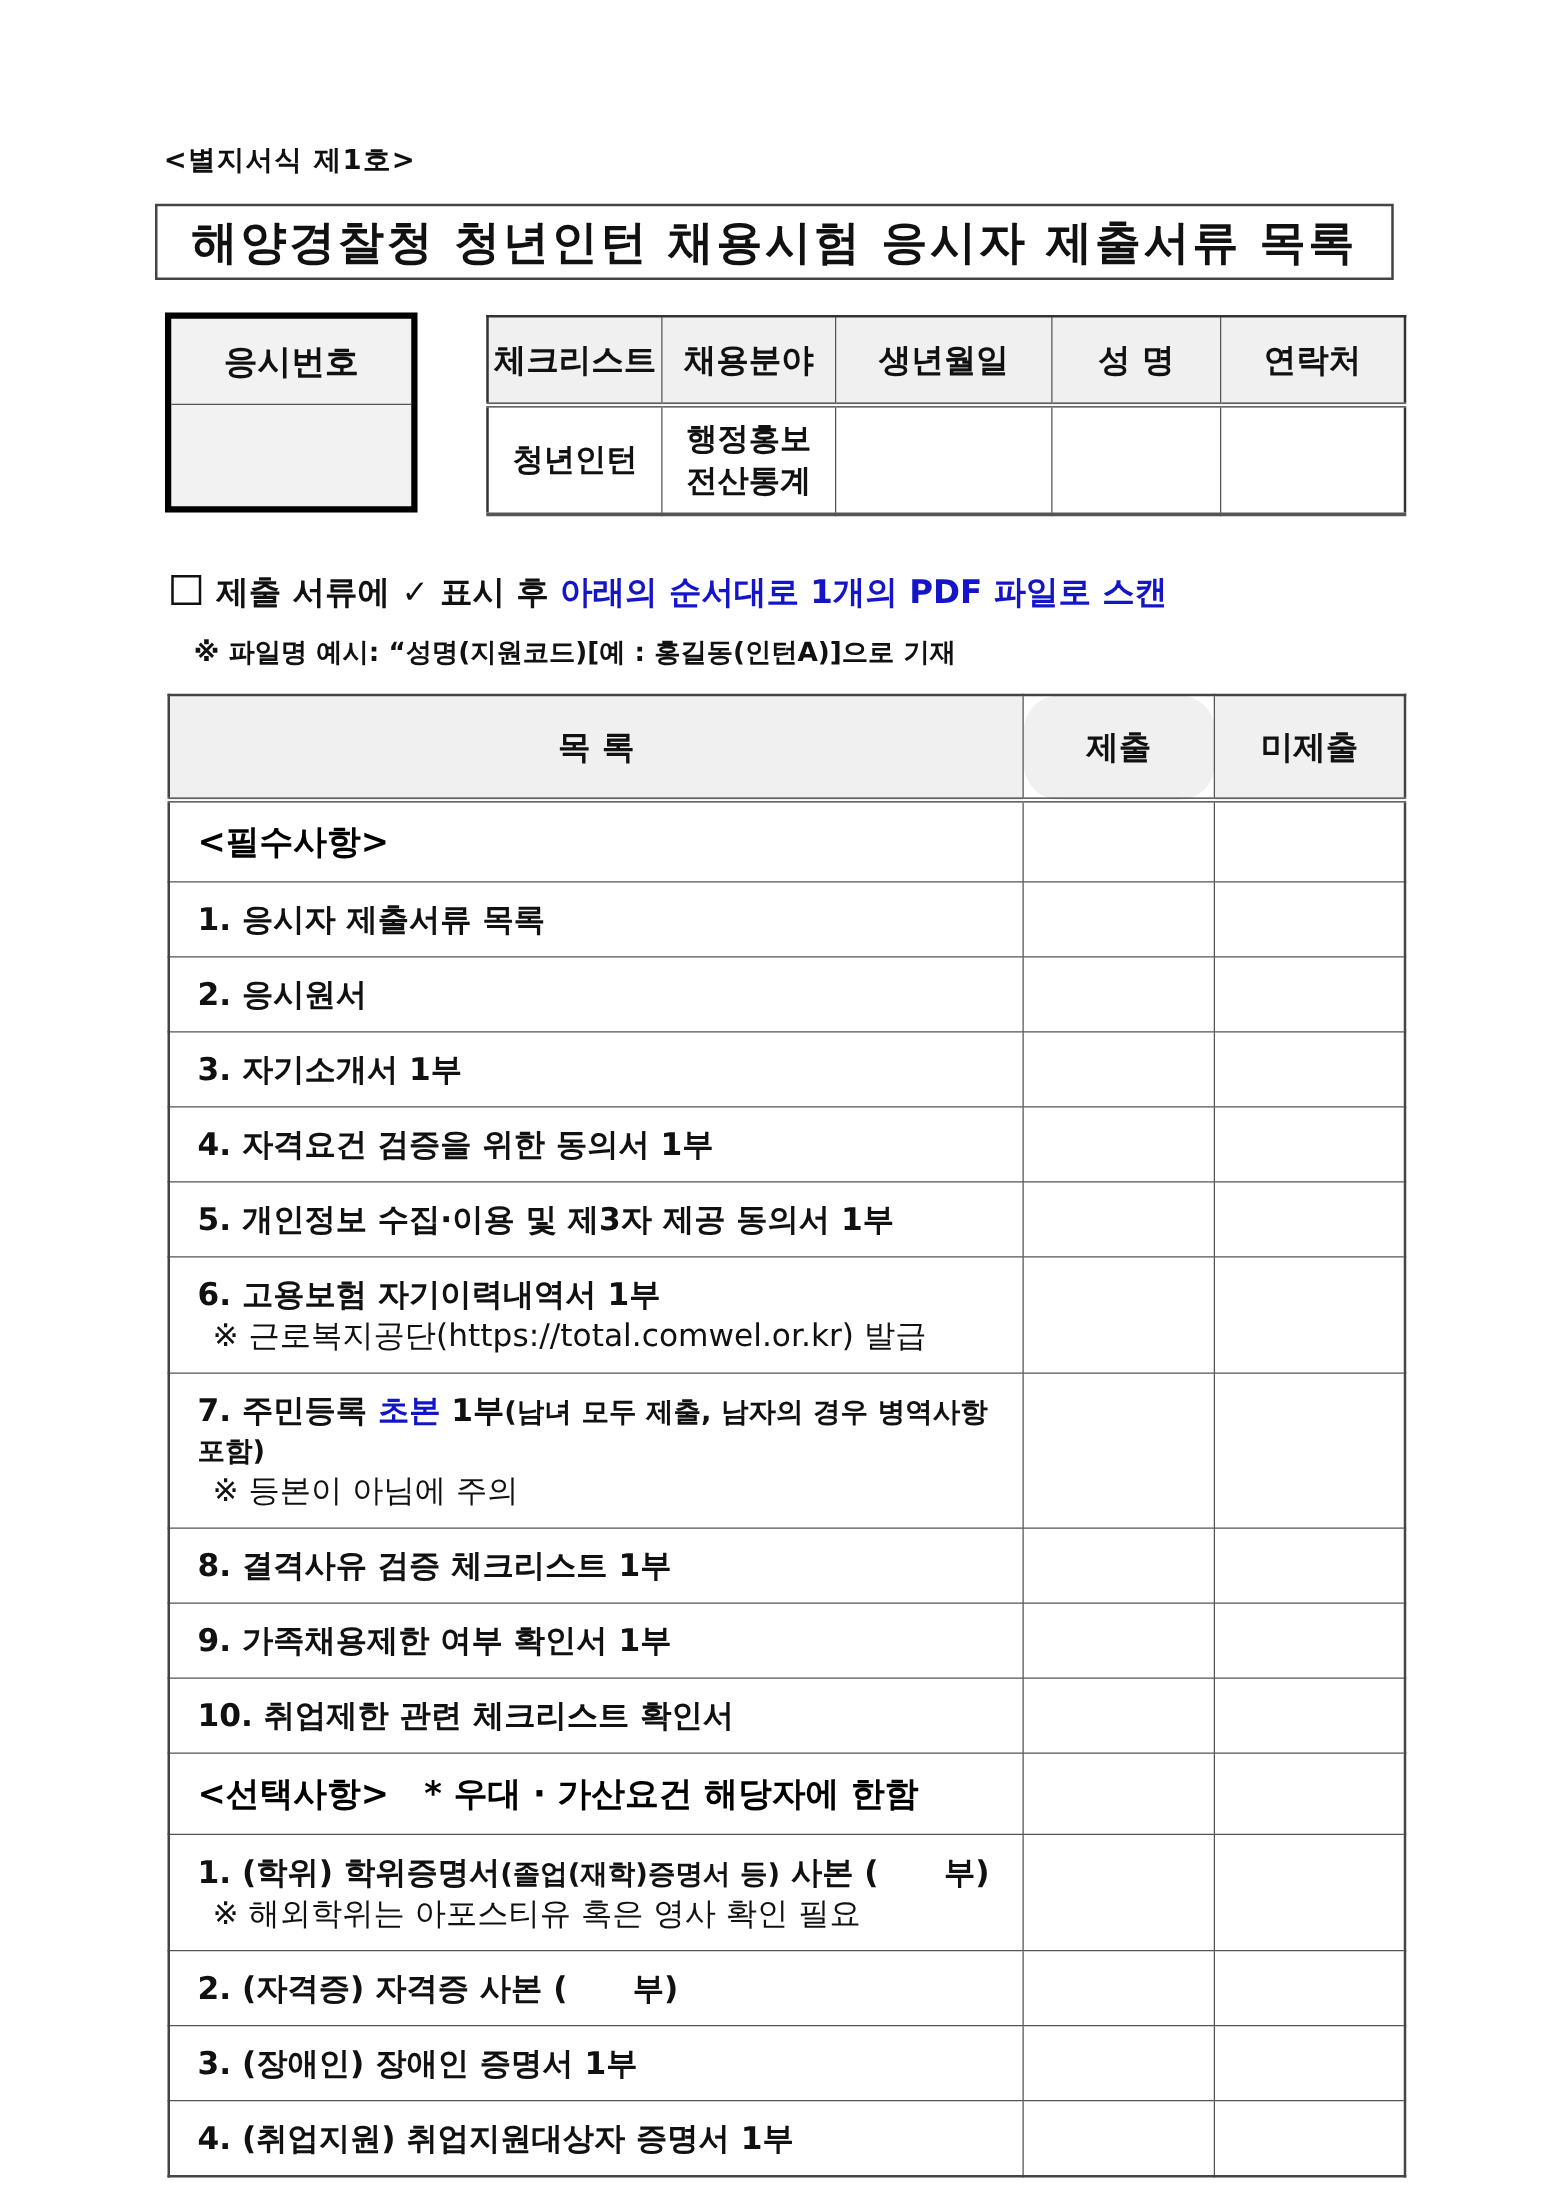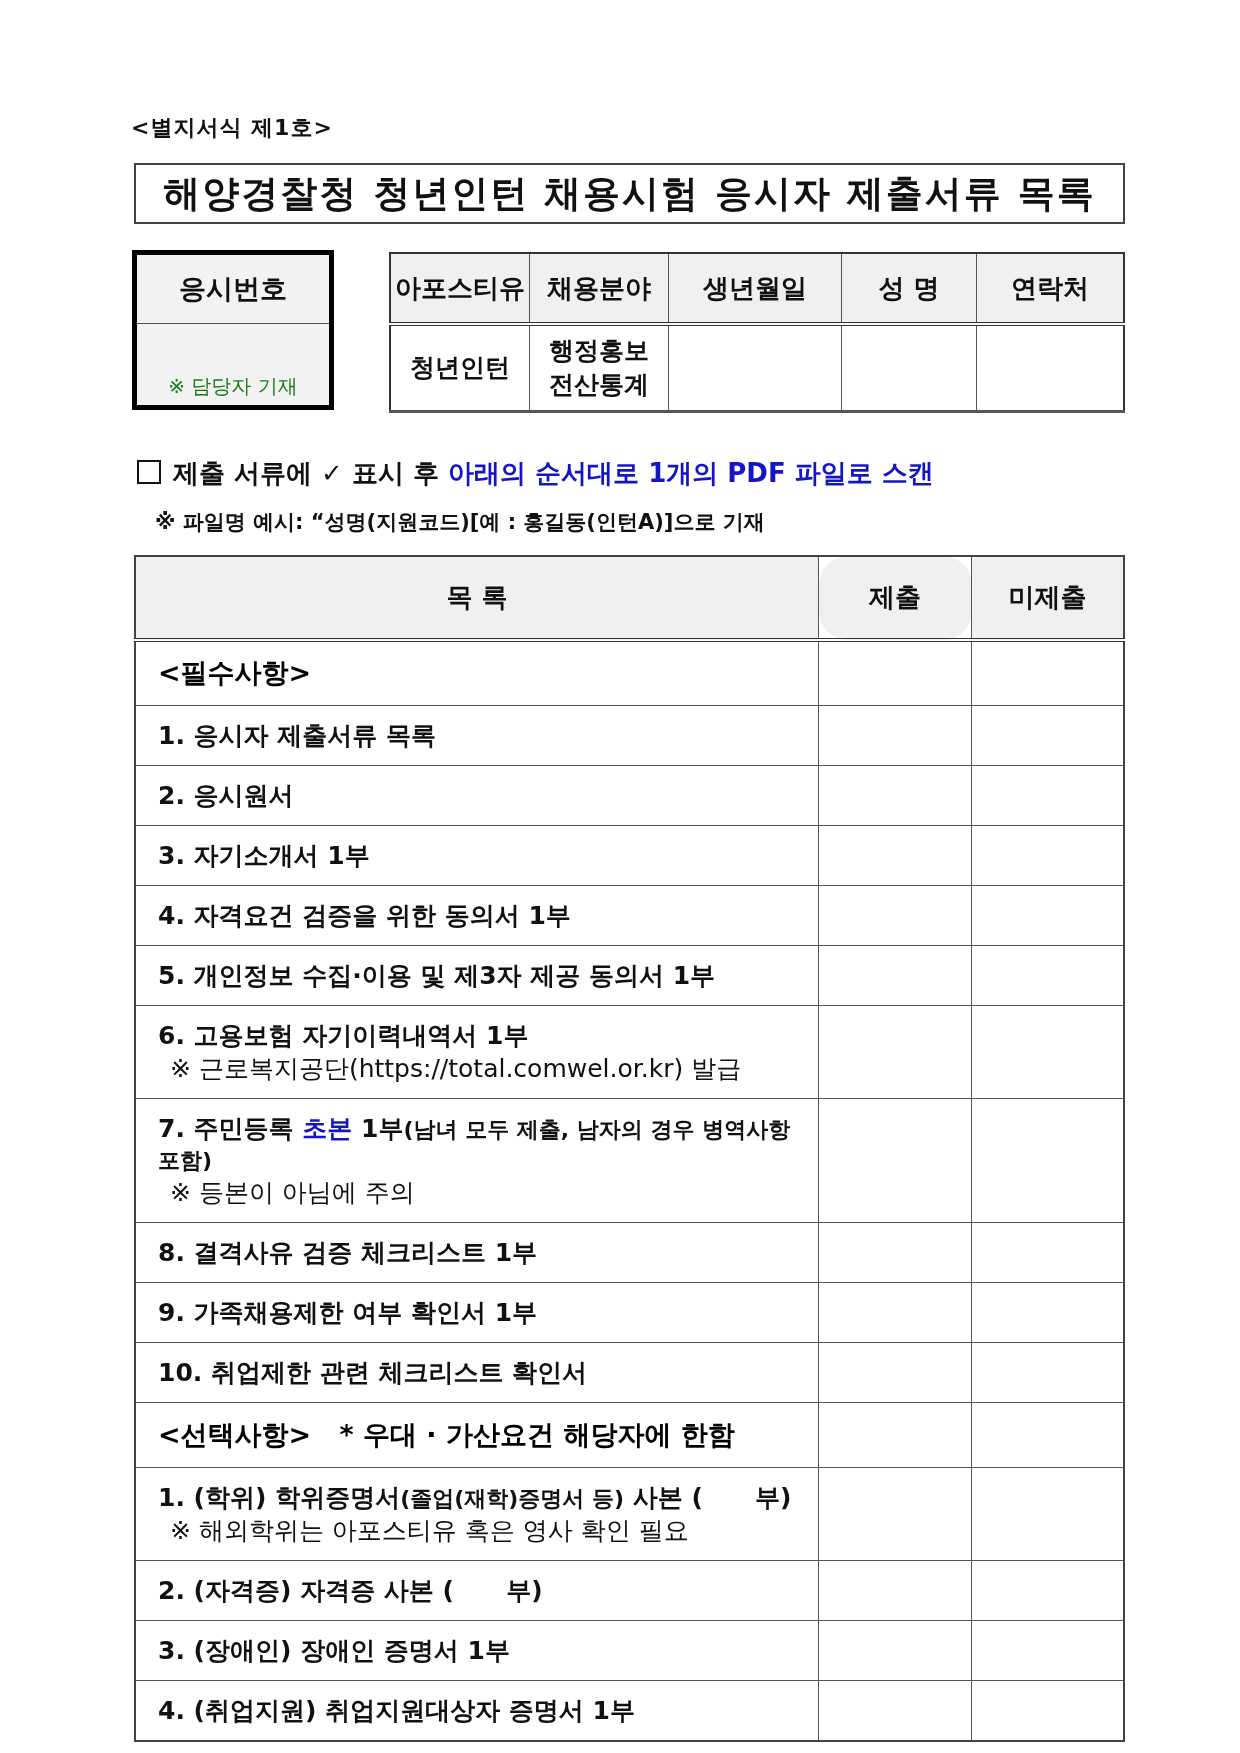--- a/index.html
+++ b/index.html
@@ -1,20 +1,20 @@
 <!DOCTYPE html>
 <html><head>
 <meta charset="utf-8">
 <style>
   html, body { margin:0; padding:0; background:#ffffff; }
   body { width:1240px; height:1753px; position:relative; overflow:hidden;
          font-family:"DejaVu Sans","Liberation Sans",sans-serif; color:#111; }
   .abs { position:absolute; }
   .form-no { left:131px; top:113px; font-size:22px; font-weight:bold; letter-spacing:1px; }
-  .title-box { left:134px; top:163px; width:991px; height:61px; border:2px solid #444;
+  .title-box { left:124px; top:163px; width:991px; height:61px; border:2px solid #444;
                box-sizing:border-box; display:flex; align-items:center; justify-content:center; }
   .title-box span { font-size:37px; font-weight:900; letter-spacing:2px; }
 
   
   .app-box { left:132px; top:250px; width:202px; height:160px; border:5px solid #000;
              box-sizing:border-box; background:#f2f2f2; }
   .app-head { height:68px; border-bottom:1px solid #555; display:flex; align-items:center;
               justify-content:center; font-size:27px; font-weight:bold; }
   .app-body { height:82px; display:flex; align-items:flex-end; justify-content:center;
               padding-bottom:6px; box-sizing:border-box; font-size:20px; color:#1a7a1a; }
@@ -48,29 +48,26 @@
 <body>
 
 <div class="abs form-no">&lt;별지서식 제1호&gt;</div>
 
 <div class="abs title-box">
   <span>해양경찰청 청년인턴 채용시험 응시자 제출서류 목록</span>
 </div>
 
 <div class="abs app-box">
   <div class="app-head">응시번호</div>
-  <div class="app-body">
-    <span>※ 담당자 기재</span>
-  </div>
 </div>
 
 <table class="abs info">
   <tbody>
       <tr class="h">
-    <td style="width:136px">아포스티유</td>
+    <td style="width:136px">체크리스트</td>
     <td style="width:136px">채용분야</td>
     <td style="width:170px">생년월일</td>
     <td style="width:132px">성 명</td>
     <td>연락처</td>
   </tr>
   <tr class="b">
     <td>청년인턴</td>
     <td>
       <div>행정홍보</div>
       <div>전산통계</div>

